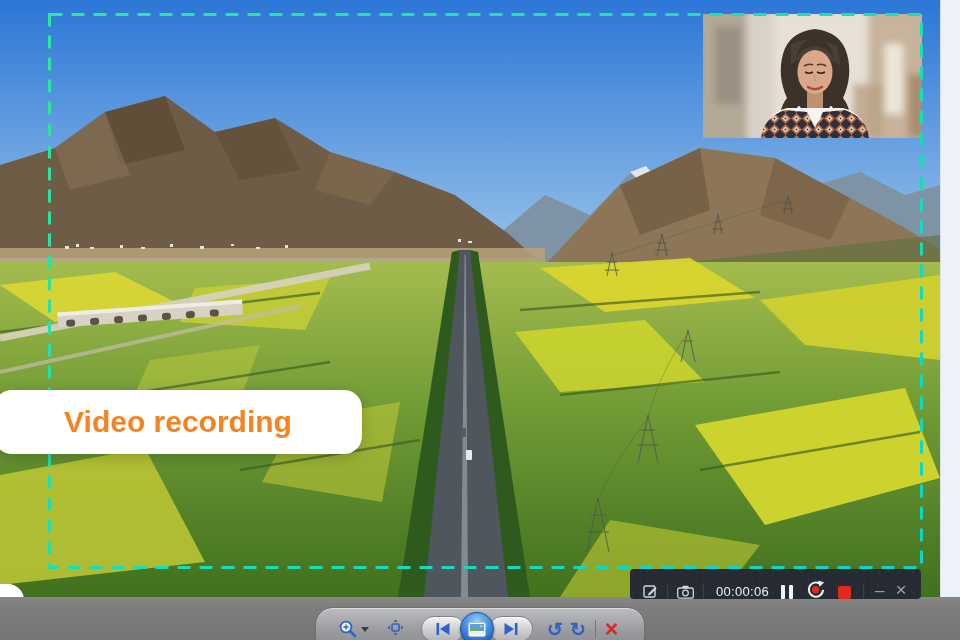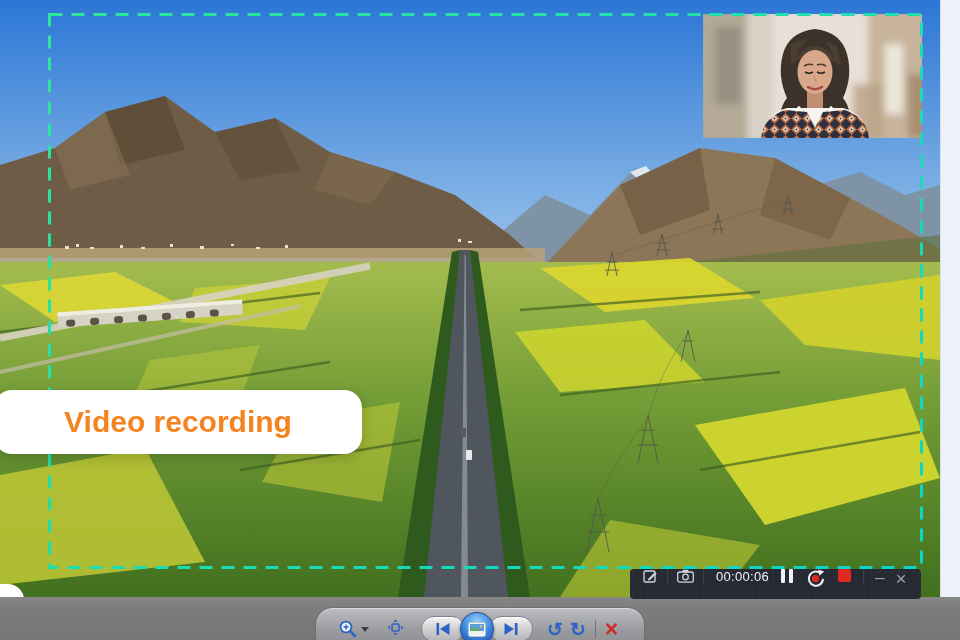--- a/index.html
+++ b/index.html
@@ -24,21 +24,21 @@
   
   .capture-label{position:absolute;left:-6px;top:390px;width:368px;height:64px;background:#fff;
     border-radius:18px;box-shadow:0 4px 14px rgba(0,0,0,.18);z-index:6;
     display:flex;align-items:center;justify-content:center;}
   .capture-label span{color:var(--accent-orange,#f5831f);font-size:30px;font-weight:700;}
 
   
   .rec-toolbar{position:absolute;left:630px;top:569px;width:291px;height:30px;z-index:6;
     background:var(--rec-toolbar-bg,#262b33);border-radius:4px;
     background-image:radial-gradient(rgba(255,255,255,.045) 1px,transparent 1px);background-size:7px 7px;
-    display:flex;align-items:flex-start;padding:0 9px 0 13px;}
+    display:flex;align-items:flex-end;padding:0 9px 0 13px;}
   .rec-toolbar .rdiv{width:1px;height:15px;background:#3b414b;margin:0 9px;flex:none;}
   .rec-btn{display:flex;align-items:center;justify-content:center;flex:none;cursor:default;}
   .rec-timer{color:#eef1f5;font-size:13px;margin:0 2px 0 3px;letter-spacing:.3px;flex:none;}
   .pause-icon{display:flex;gap:4px;margin-left:10px;}
   .pause-icon i{display:block;width:4px;height:14px;background:#f0f3f6;border-radius:1px;}
   .stop-icon{width:13px;height:13px;background:var(--record-red,#e02a21);border-radius:2px;margin-left:13px;}
   .win-glyph{color:#9aa1ac;font-size:17px;line-height:1;margin-left:11px;}
 
   
   .viewer-toolbar{position:absolute;left:315px;top:607px;width:330px;height:46px;z-index:4;

